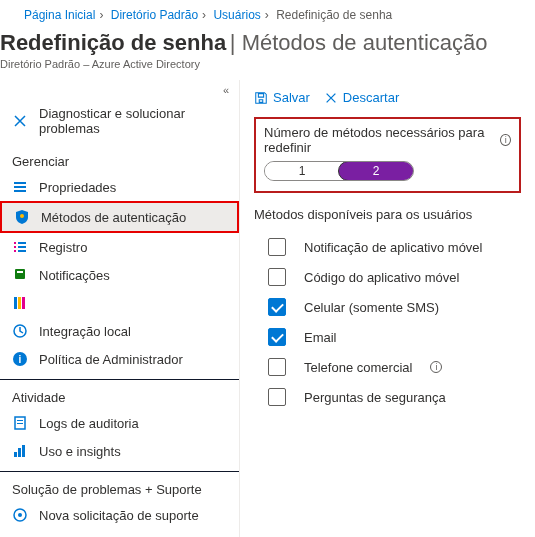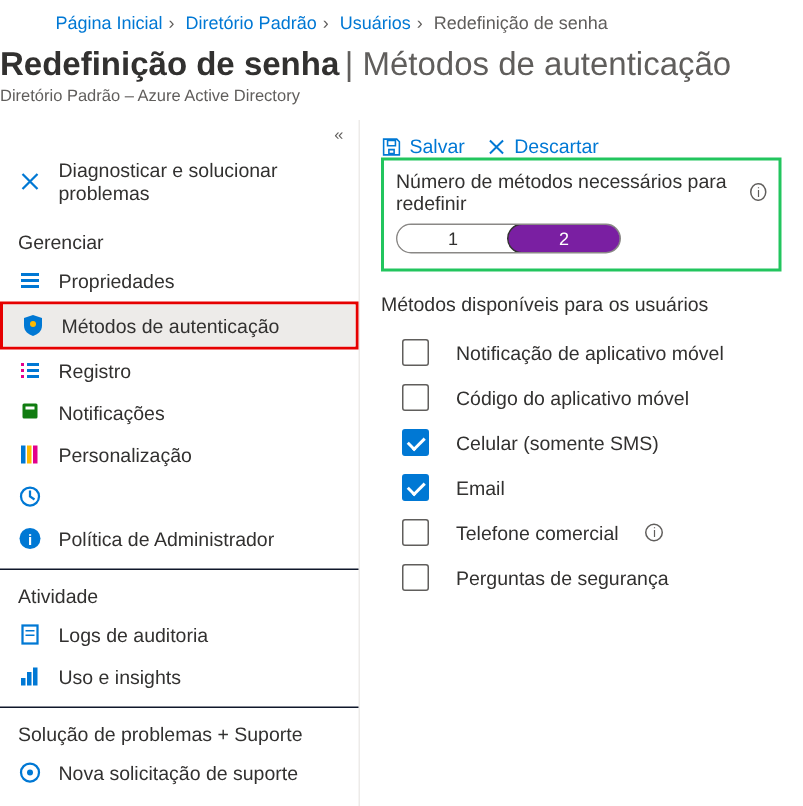--- a/index.html
+++ b/index.html
@@ -1,38 +1,38 @@
 <!DOCTYPE html>
 <html><head>
 <meta charset="utf-8">
 <style>
 * { box-sizing: border-box; margin: 0; padding: 0; }
 body { font-family: "Segoe UI", Arial, sans-serif; font-size: 13px; color: #323130; background: #fff; width: 535px; }
-.breadcrumb { padding: 8px 8px 4px; font-size: 12px; margin-left: 29px; }
+.breadcrumb { padding: 8px 24px 4px; font-size: 12px; }
 .breadcrumb a { color: #0078d4; text-decoration: none; }
 .breadcrumb .sep { color: #605e5c; margin: 0 4px; }
 .breadcrumb .current { color: #605e5c; }
 .header { padding: 4px 0 2px; }
 .header h1 { font-size: 22px; font-weight: 600; display: inline; }
 .header .sub { font-size: 22px; font-weight: 300; color: #605e5c; }
 .header .tenant { font-size: 11px; color: #605e5c; margin-top: 2px; }
 .layout { display: flex; margin-top: 8px; }
 .sidebar { width: 240px; border-right: 1px solid #edebe9; padding-bottom: 20px; }
 .collapse-row { text-align: right; padding: 4px 10px; color: #605e5c; font-size: 11px; }
 .side-item { display: flex; align-items: center; gap: 11px; padding: 6px 12px; font-size: 13px; cursor: pointer; }
 .side-item.active { background: #edebe9; }
 .side-item .icon { width: 16px; height: 16px; display: flex; align-items: center; justify-content: center; flex-shrink: 0; }
 .side-group { font-size: 13px; font-weight: 400; color: #323130; padding: 10px 12px 4px; border-top: 1px solid #0f172a; margin-top: 6px; }
 .side-group.first { border-top: none; margin-top: 2px; }
 .highlight-box { border: 2px solid #e60000; display: inline-block; }
 .main { flex: 1; padding: 6px 14px; }
-.toolbar { display: flex; gap: 14px; padding: 4px 0 0; align-items: center; }
+.toolbar { display: flex; gap: 14px; padding: 4px 0 12px; align-items: center; }
 .tool-btn { display: flex; align-items: center; gap: 5px; color: #0078d4; font-size: 13px; cursor: pointer; }
 .tool-btn svg { width: 14px; height: 14px; }
-.section-red { border: 2px solid #22c55e; padding: 6px 8px 10px; margin-bottom: 14px; }
+.section-red { border: 2px solid #b91c1c; padding: 6px 8px 10px; margin-bottom: 14px; }
 .field-label { font-size: 13px; color: #323130; display: flex; align-items: center; gap: 4px; }
 .info-icon { width: 12px; height: 12px; border: 1px solid #605e5c; border-radius: 50%; display: inline-flex; align-items: center; justify-content: center; font-size: 9px; color: #605e5c; }
 .pill-group { display: flex; margin-top: 6px; width: 150px; border: 1px solid #8a8886; border-radius: 10px; overflow: hidden; height: 20px; }
 .pill { flex: 1; text-align: center; font-size: 12px; line-height: 18px; cursor: pointer; background: #fff; }
 .pill.active { background: #7a1fa2; color: #fff; border: 1px solid #333; border-radius: 10px; margin: -1px; }
 .methods-label { font-size: 13px; margin-bottom: 10px; }
 .check-row { display: flex; align-items: center; gap: 18px; padding: 6px 0 6px 14px; font-size: 13px; }
 .checkbox { width: 18px; height: 18px; border: 1px solid #605e5c; border-radius: 2px; display: flex; align-items: center; justify-content: center; cursor: pointer; flex-shrink: 0; }
 .checkbox.checked { background: #0078d4; border-color: #0078d4; }
 .checkbox.checked::after { content: ""; width: 5px; height: 9px; border: solid #fff; border-width: 0 2px 2px 0; transform: rotate(45deg); margin-top: -2px; }
@@ -116,30 +116,30 @@
     </div>
 
     <div class="side-item">
       <span class="icon">
           <svg viewBox="0 0 16 16">
             <rect x="2" y="2" width="3" height="12" fill="#0078d4"></rect>
             <rect x="6" y="2" width="3" height="12" fill="#ffb900"></rect>
             <rect x="10" y="2" width="3" height="12" fill="#e3008c"></rect>
           </svg>
         </span>
-      <span>Personalização</span>
     </div>
 
     <div class="side-item">
       <span class="icon">
           <svg viewBox="0 0 16 16">
             <circle cx="8" cy="8" r="6" fill="none" stroke="#0078d4" stroke-width="1.5"></circle>
             <path d="M8 4v4l3 2" stroke="#0078d4" stroke-width="1.5" fill="none"></path>
           </svg>
         </span>
+      <span>Integração local</span>
     </div>
 
     <div class="side-item">
       <span class="icon">
           <svg viewBox="0 0 16 16">
             <circle cx="8" cy="8" r="7" fill="#0078d4"></circle>
             <text x="8" y="12" text-anchor="middle" fill="#fff" font-size="10" font-weight="bold">i</text>
           </svg>
         </span>
       <span>Política de Administrador</span>

